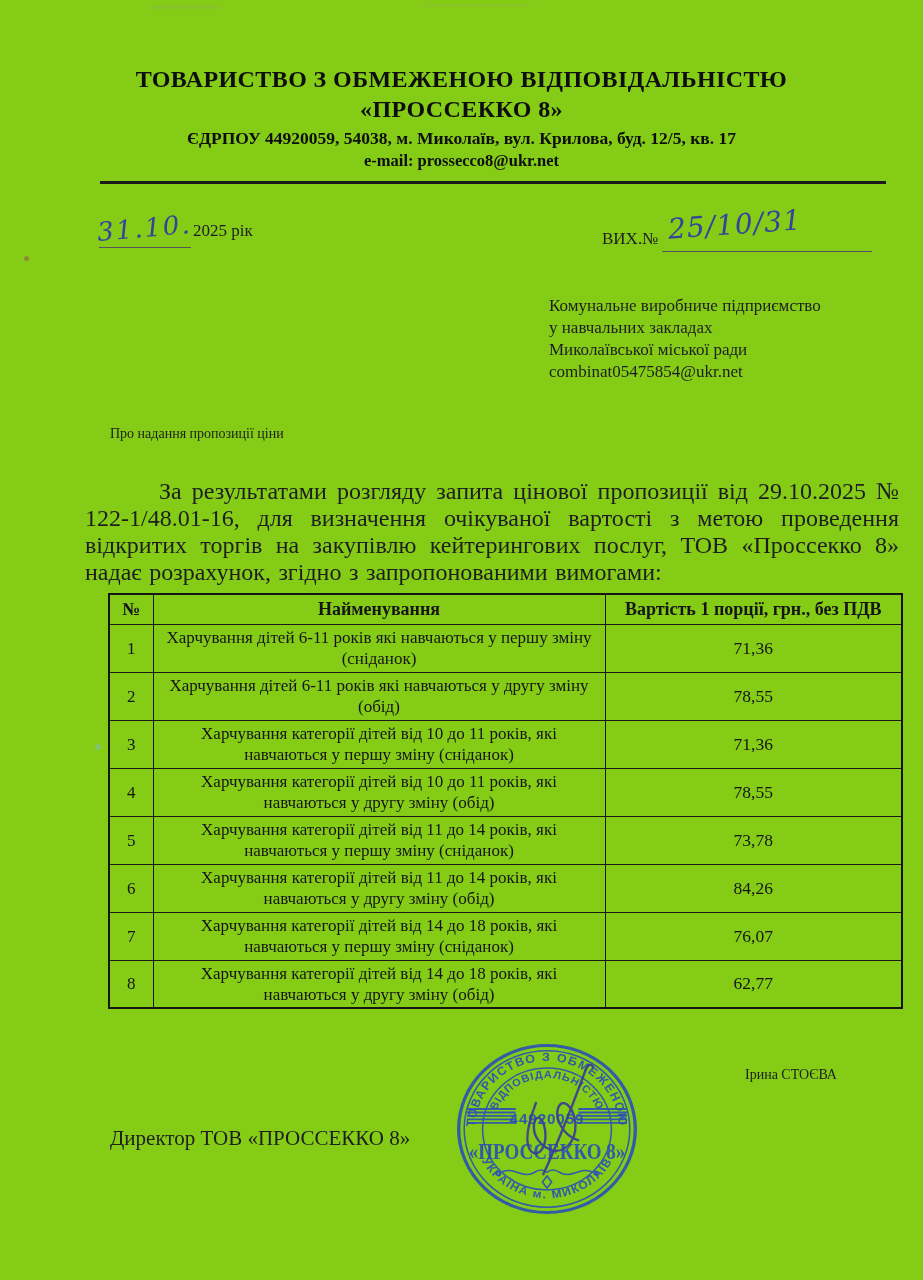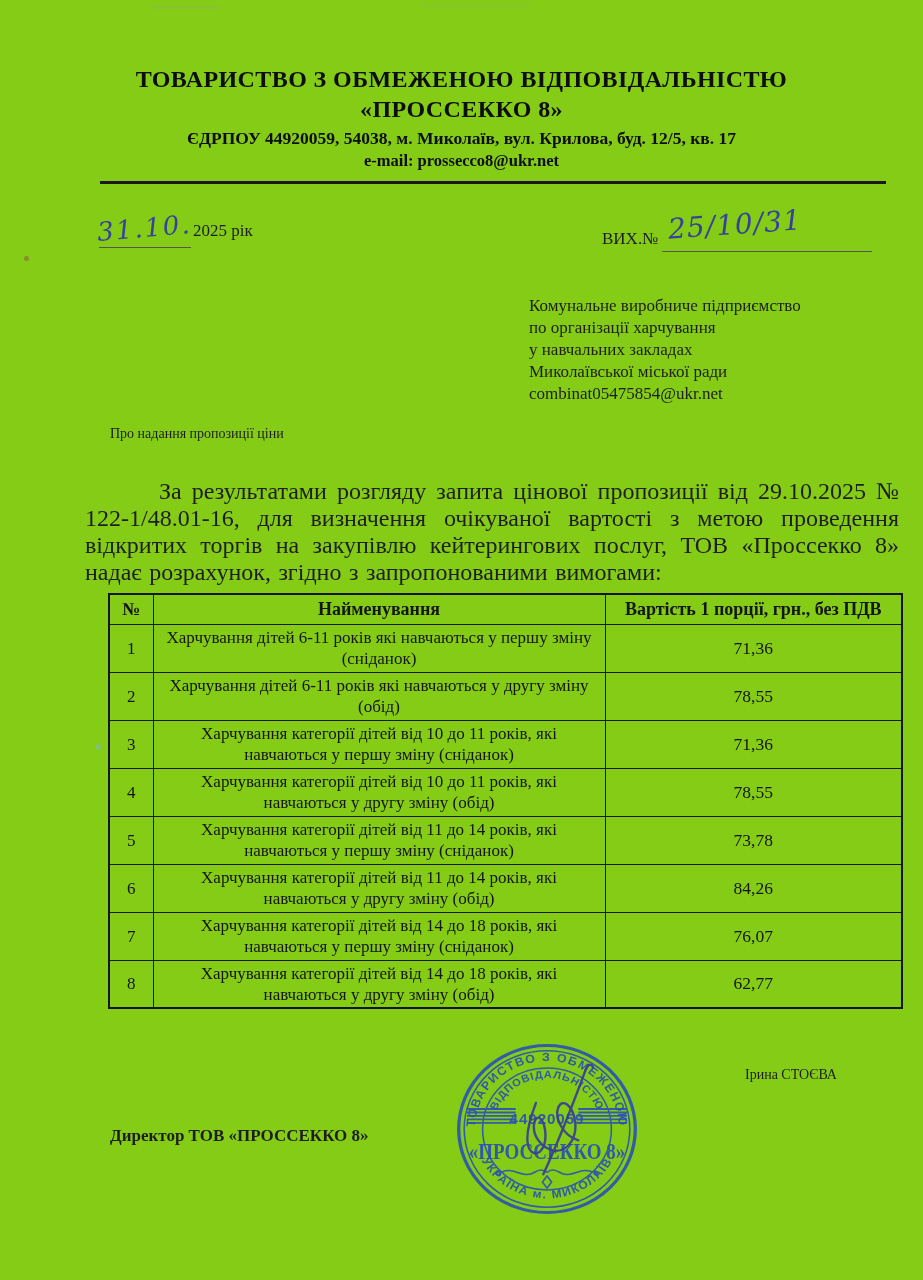--- a/index.html
+++ b/index.html
@@ -34,21 +34,21 @@
     color:var(--ink-blue);
     white-space:nowrap;
   }
   .date-hand{position:absolute;left:97px;top:213px;font-size:26px;transform:rotate(-5deg);letter-spacing:2px;}
   .date-underline{position:absolute;left:99px;top:247px;width:92px;border-bottom:1.6px solid #55555a;}
   .date-year{position:absolute;left:193px;top:221px;font-size:17px;}
   .out-label{position:absolute;left:602px;top:229px;font-size:17px;}
   .out-hand{position:absolute;left:668px;top:208px;font-size:28px;transform:rotate(-4deg);letter-spacing:1px;}
   .out-underline{position:absolute;left:662px;top:251px;width:210px;border-bottom:1.6px solid #55555a;}
 
-  .recipient{position:absolute;left:529px;top:295px;width:340px;font-size:17px;line-height:22px;}
+  .recipient{position:absolute;left:549px;top:295px;width:340px;font-size:17px;line-height:22px;}
 
   .subject{position:absolute;left:110px;top:426px;font-size:14px;}
 
   .body-par{
     position:absolute;left:85px;top:478px;width:814px;
     font-size:24px;line-height:27px;text-align:justify;text-indent:74px;
     word-spacing:1.5px;
   }
 
   table.price{
@@ -61,21 +61,21 @@
     text-align:center;vertical-align:middle;
     padding:1px 6px;
   }
   table.price{border:2.2px solid #151515;}
   table.price th{font-size:18px;font-weight:bold;height:30px;padding:2px 4px;}
   table.price td{height:48px;line-height:21px;}
   td.cell-name{padding:2px 26px;}
   td.cell-price{font-size:17.5px;}
   col.c-num{width:44px;} col.c-name{width:452px;} col.c-price{width:297px;}
 
-  .sign-row-left{position:absolute;left:110px;top:1126px;font-size:17px;font-weight:bold;}
+  .sign-row-left{position:absolute;left:110px;top:1126px;font-size:21px;}
   .sign-row-right{position:absolute;left:745px;top:1067px;font-size:14px;}
 
   .stamp-wrap{position:absolute;left:455px;top:1042px;width:184px;height:174px;}
   .stamp-wrap svg{width:100%;height:100%;}
 </style>
 </head>
 <body>
 
 <div class="page">
 
@@ -94,21 +94,20 @@
 
   <span class="hand date-hand">31.10.</span>
   <span class="date-underline"></span>
   <span class="date-year">2025 рік</span>
   <span class="out-label">ВИХ.№</span>
   <span class="hand out-hand">25/10/31</span>
   <span class="out-underline"></span>
 
   <div class="recipient">
     <div>Комунальне виробниче підприємство</div>
-    <div>по організації харчування</div>
     <div>у навчальних закладах</div>
     <div>Миколаївської міської ради</div>
     <div>combinat05475854@ukr.net</div>
   </div>
 
   <div class="subject">Про надання пропозиції ціни</div>
 
   <p class="body-par">За результатами розгляду запита цінової пропозиції від 29.10.2025 № 122-1/48.01-16, для визначення очікуваної вартості з метою проведення відкритих торгів на закупівлю кейтерингових послуг, ТОВ «Проссекко 8» надає розрахунок, згідно з запропонованими вимогами:</p>
 
   <table class="price">

